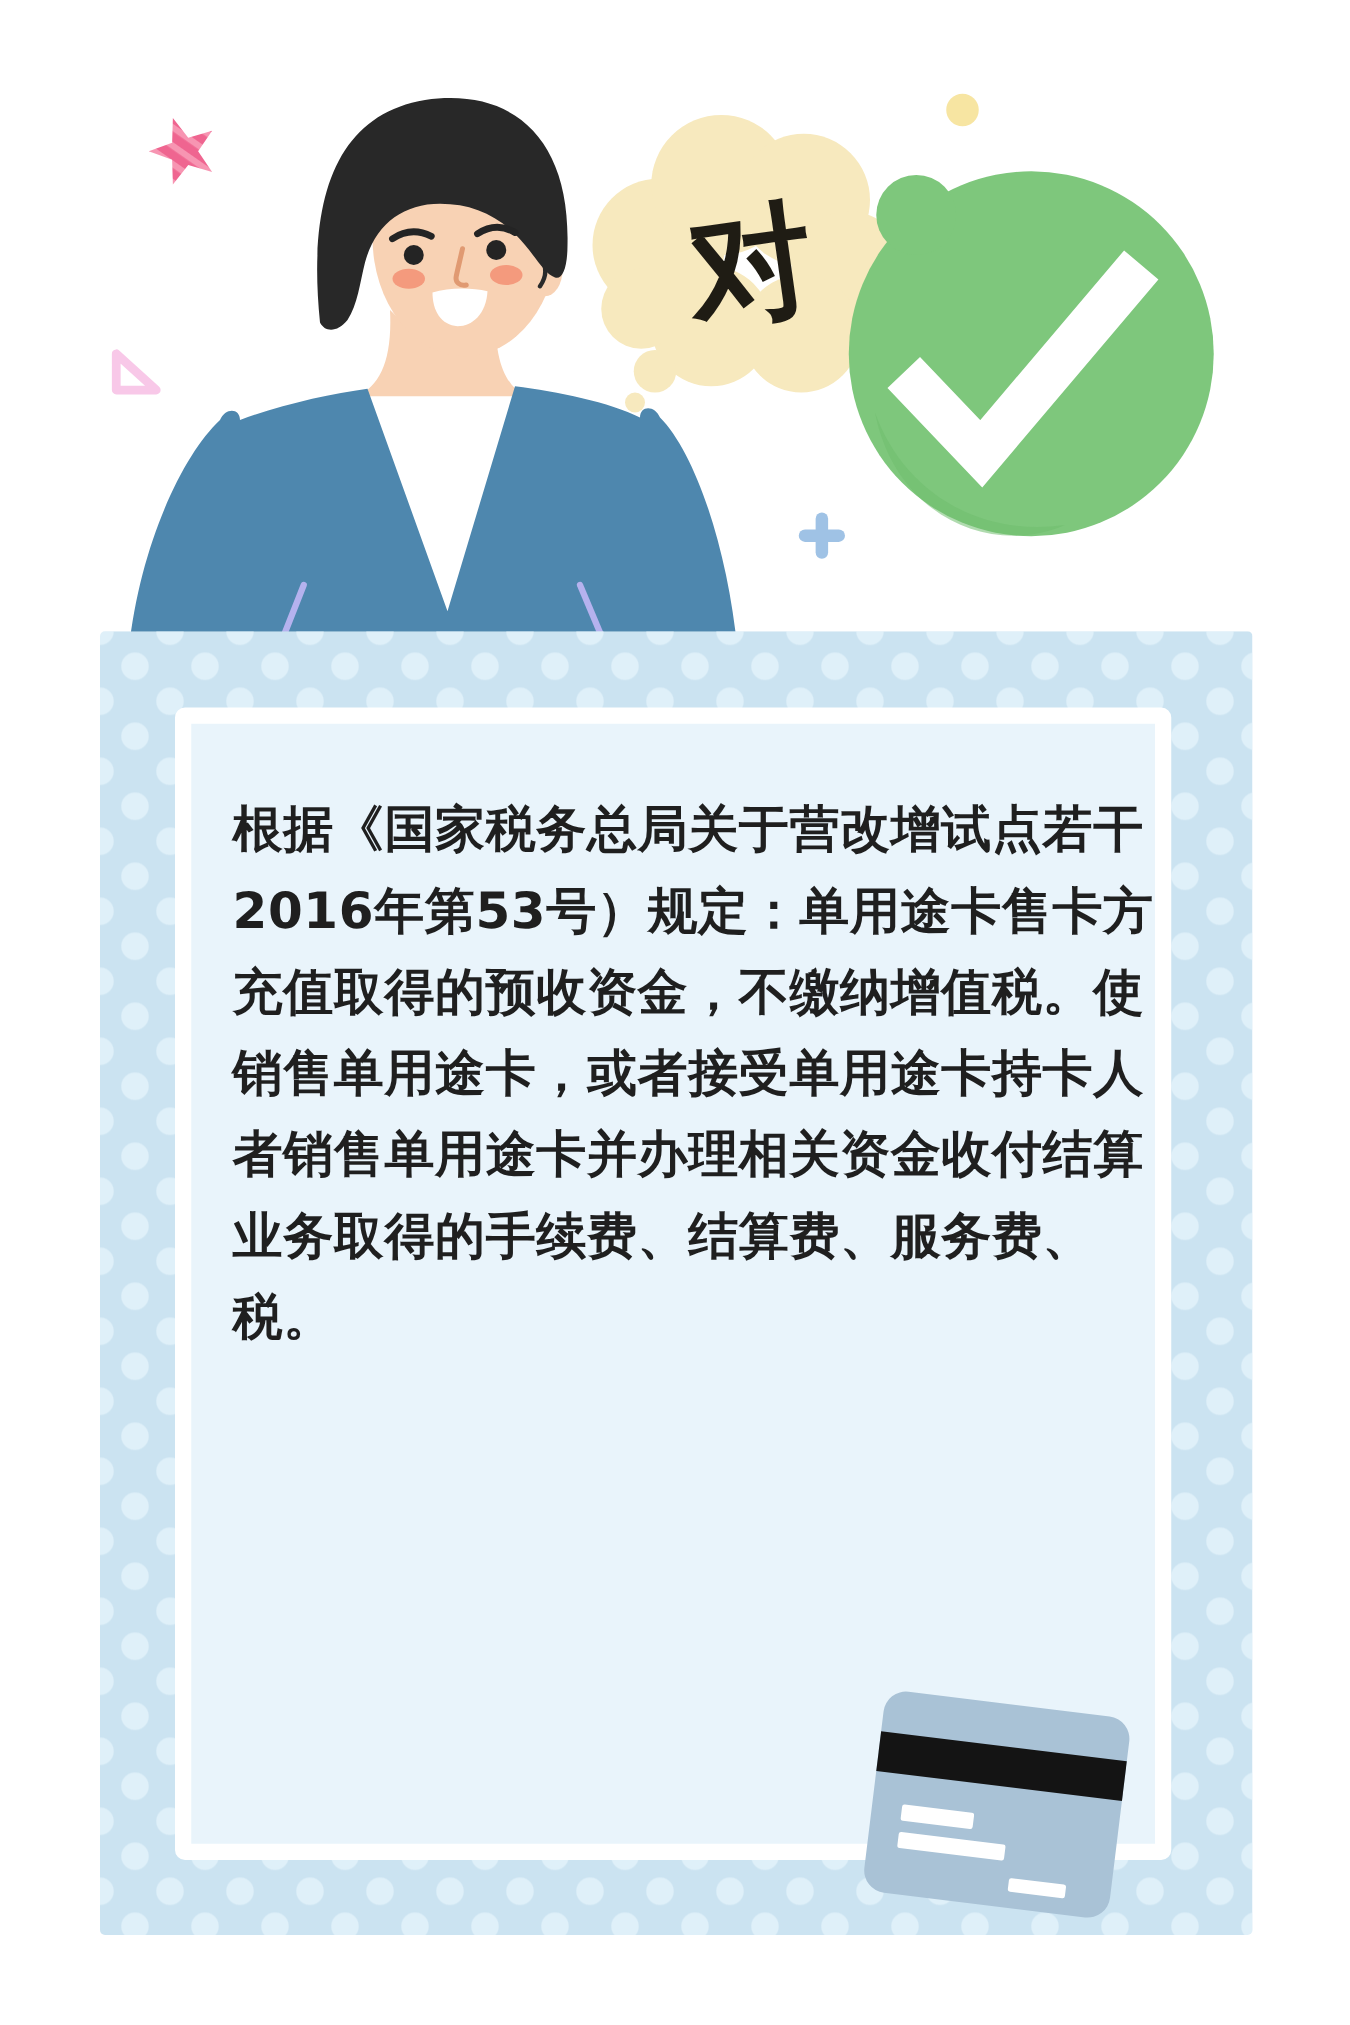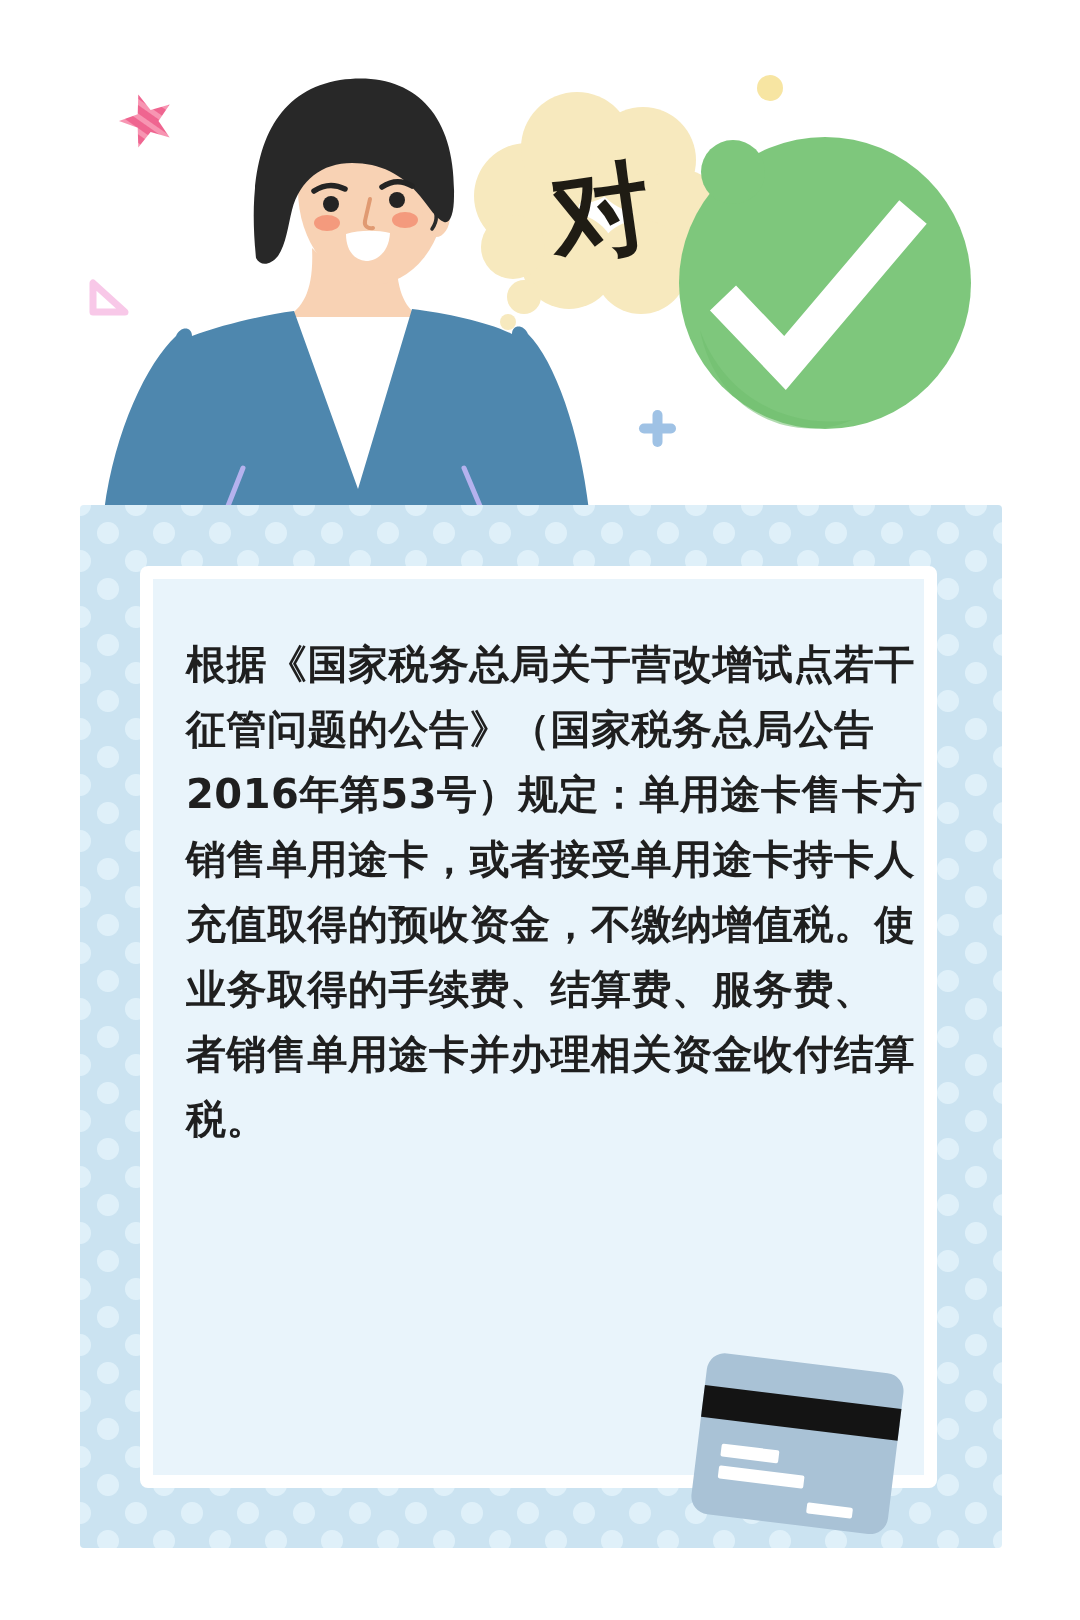--- a/index.html
+++ b/index.html
@@ -137,26 +137,25 @@
       <path d="M 723,298 L 785,363 L 913,212" fill="none" stroke="#ffffff" stroke-width="36" stroke-linecap="butt" stroke-linejoin="miter"></path>
     </g>
   </svg>
 
   <div class="polka-panel"></div>
 
   <div class="content-card"></div>
 
   <div class="text-block">
     <div class="text-line">根据《国家税务总局关于营改增试点若干</div>
-    <div class="text-line">征管问题的公告》（国家税务总局公告</div>
     <div class="text-line">2016年第53号）规定：单用途卡售卡方</div>
+    <div class="text-line">充值取得的预收资金，不缴纳增值税。使</div>
     <div class="text-line">销售单用途卡，或者接受单用途卡持卡人</div>
-    <div class="text-line">充值取得的预收资金，不缴纳增值税。使</div>
+    <div class="text-line">者销售单用途卡并办理相关资金收付结算</div>
     <div class="text-line">业务取得的手续费、结算费、服务费、</div>
-    <div class="text-line">者销售单用途卡并办理相关资金收付结算</div>
     <div class="text-line">税。</div>
   </div>
 
   <svg class="credit-card" width="220" height="185" viewBox="0 0 220 185">
     <rect x="8" y="8" width="198" height="162" rx="18" fill="#a9c2d6"></rect>
     <rect x="8" y="42" width="198" height="32" fill="#141414"></rect>
     <rect x="32" y="98" width="58" height="13" rx="2" fill="#ffffff"></rect>
     <rect x="32" y="120" width="86" height="13" rx="2" fill="#ffffff"></rect>
     <rect x="124" y="146" width="46" height="11" rx="2" fill="#ffffff"></rect>
   </svg>

